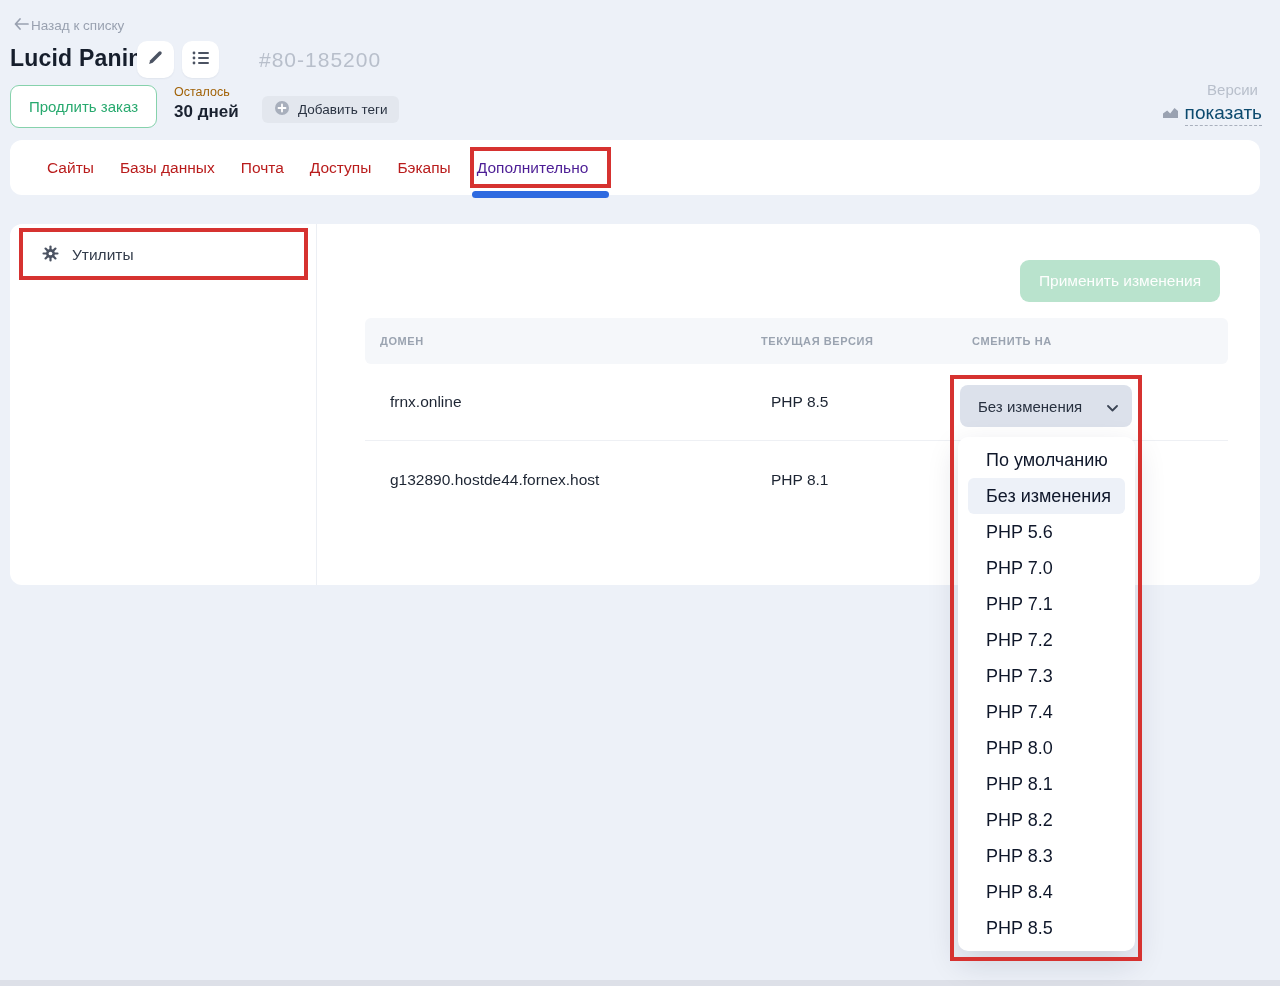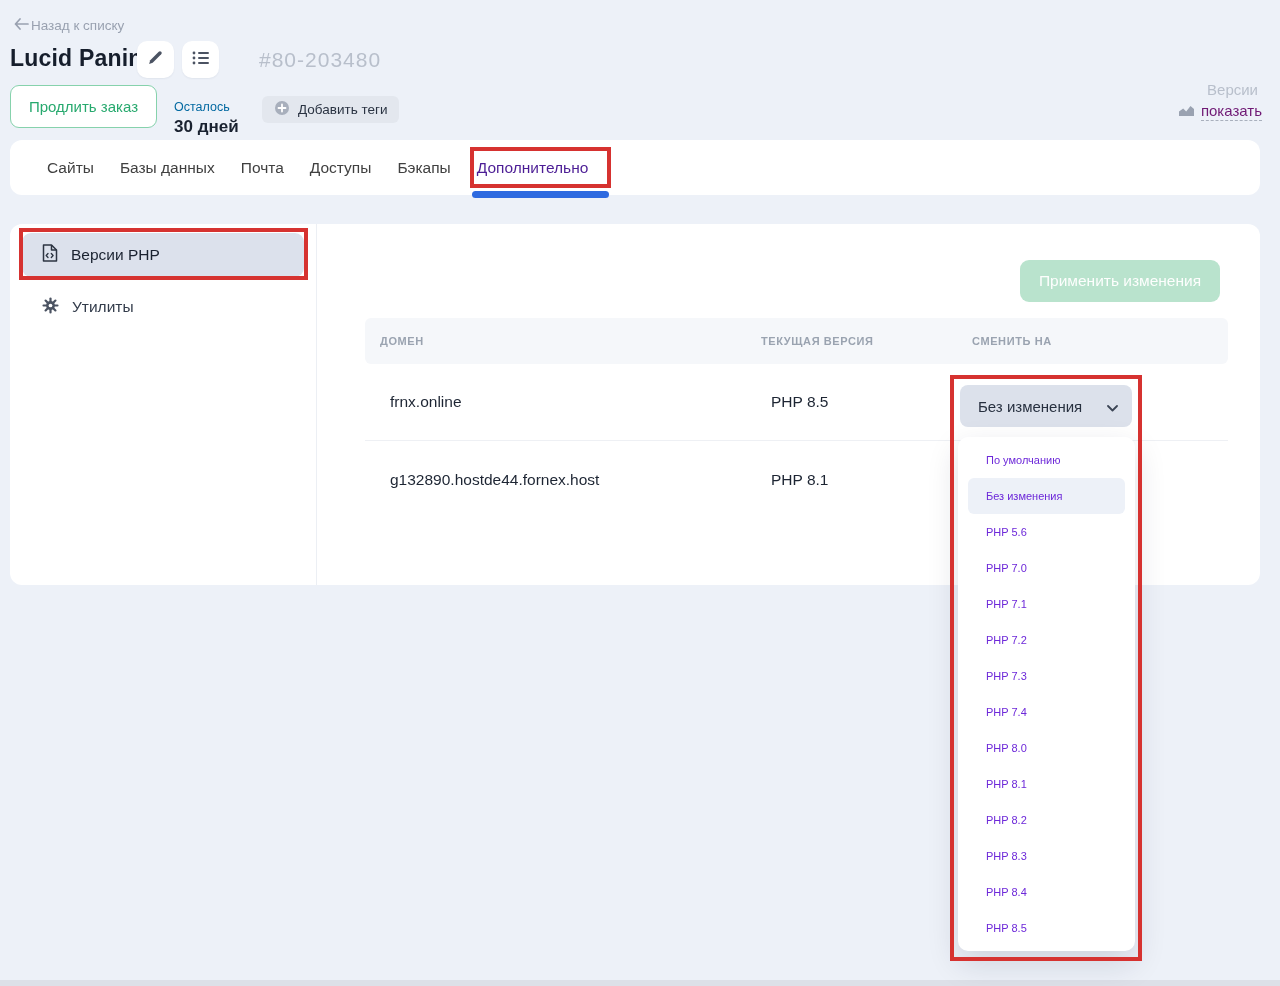--- a/index.html
+++ b/index.html
@@ -17,32 +17,32 @@
   .page-title { position:absolute; left:10px; top:45px; font-size:23px; font-weight:700; color:#161e2c; letter-spacing:.2px; }
   .icon-btn { position:absolute; width:37px; height:37px; background:#fff; border-radius:10px;
     box-shadow:0 1px 2px rgba(25,35,60,.06); display:flex; align-items:center; justify-content:center; cursor:pointer; }
   .icon-btn.edit { left:137px; top:41px; }
   .icon-btn.list { left:182px; top:41px; }
   .order-number { position:absolute; left:259px; top:48px; font-size:21px; color:#b8bfcb; letter-spacing:1px; }
   .renew-btn { position:absolute; left:10px; top:85px; width:147px; height:43px; background:#fff;
     border:1px solid #86d2ac; border-radius:9px; color:#27a96e; font-size:15px; font-weight:500;
     display:flex; align-items:center; justify-content:center; cursor:pointer; }
   .remaining { position:absolute; left:174px; top:85px; }
-  .remaining .lbl { font-size:12.5px; color:#0369a1;margin-top:15px; }
+  .remaining .lbl { font-size:12.5px; color:#a16207; }
   .remaining .val { font-size:17px; font-weight:600; color:#1a2230; margin-top:3px; }
   .add-tags { position:absolute; left:262px; top:96px; height:27px; padding:0 12px; background:#e3e7ee;
     border-radius:6px; display:flex; align-items:center; gap:8px; font-size:13.5px; color:#2a3342; cursor:pointer; }
   .resources { position:absolute; right:18px; top:81px; text-align:right; }
   .resources .lbl { font-size:15px; color:#b8bfcb; margin-right:4px; }
   .resources .show-row { margin-top:4px; display:flex; align-items:center; justify-content:flex-end; gap:6px; cursor:pointer; }
-  .resources .show-text { font-size:15px; color:#701a75; border-bottom:1px dashed #a9b0bd; padding-bottom:1px; }
+  .resources .show-text { font-size:19px; color:#0c4a6e; border-bottom:1px dashed #a9b0bd; padding-bottom:1px; }
   
   .tabbar { position:absolute; left:10px; top:140px; width:1250px; height:55px; background:#fff;
     border-radius:12px; display:flex; align-items:center; padding-left:37px; gap:26px; }
-  .tab { font-size:15.5px; color:#404040; cursor:pointer; white-space:nowrap; }
+  .tab { font-size:15.5px; color:#b91c1c; cursor:pointer; white-space:nowrap; }
   .tab.active { color:#4c1d95; font-weight:500; }
   .tab-underline { position:absolute; left:472px; top:191px; width:137px; height:7px;
     background:#2e6ae0; border-radius:3.5px; z-index:4; }
   
   .content-card { position:absolute; left:10px; top:224px; width:1250px; height:361px; background:#fff;
     border-radius:12px; display:flex; }
   .side-panel { width:307px; border-right:1px solid #eceff4; padding:9px 12px; }
   .side-item { display:flex; align-items:center; gap:13px; height:44px; padding-left:20px;
     border-radius:9px; font-size:15.5px; color:#333c4b; cursor:pointer; }
   .side-item.active { background:#dce1ec; color:#1a2230; font-weight:500; margin-bottom:8px; }
@@ -57,22 +57,22 @@
   .tbl-row { display:grid; grid-template-columns:381px 211px 1fr; align-items:center; height:77px; padding-left:25px; }
   .tbl-row.divided { border-bottom:1px solid #eef0f4; }
   .cell-domain { font-size:15.5px; color:#1d2533; }
   .cell-version { font-size:15.5px; color:#1d2533; }
   
   .select-btn { position:absolute; left:960px; top:385px; width:172px; height:42px; background:#dce1eb;
     border-radius:8px; display:flex; align-items:center; justify-content:space-between;
     padding:0 14px 0 18px; font-size:15px; color:#27303f; cursor:pointer; z-index:15; }
   .dropdown { position:absolute; left:958px; top:437px; width:177px; background:#fff; border-radius:10px;
     box-shadow:0 12px 32px rgba(20,30,60,.14); padding:5px 0; z-index:20; }
-  .dd-item { height:36px; display:flex; align-items:center; padding-left:28px; font-size:11px;
-    color:#6d28d9; cursor:pointer; }
+  .dd-item { height:36px; display:flex; align-items:center; padding-left:28px; font-size:18px;
+    color:#0f172a; cursor:pointer; }
   .dd-item.highlighted { background:#edf1f8; border-radius:6px; margin:0 10px; padding-left:18px; }
   
   .anno { position:absolute; border:4px solid #d63230; z-index:30; pointer-events:none; }
   .anno-tab { left:470px; top:147px; width:141px; height:41px; }
   .anno-side { left:19px; top:228px; width:289px; height:52px; }
   .anno-dd { left:950px; top:375px; width:192px; height:586px; }
   
   .bottom-strip { position:absolute; left:0; bottom:0; width:100%; height:6px; background:#dde0e8; }
 </style>
 </head>
@@ -96,21 +96,21 @@
   <span><svg width="18" height="16" viewBox="0 0 18 16">
         <circle cx="2" cy="3" r="1.4" fill="#4b5362"></circle>
         <rect x="6" y="1.9" width="11" height="2.2" rx="1.1" fill="#4b5362"></rect>
         <circle cx="2" cy="8" r="1.4" fill="#4b5362"></circle>
         <rect x="6" y="6.9" width="11" height="2.2" rx="1.1" fill="#4b5362"></rect>
         <circle cx="2" cy="13" r="1.4" fill="#4b5362"></circle>
         <rect x="6" y="11.9" width="11" height="2.2" rx="1.1" fill="#4b5362"></rect>
       </svg></span>
 </div>
 
-<div class="order-number">#80-203480</div>
+<div class="order-number">#80-185200</div>
 
 <button class="renew-btn">Продлить заказ</button>
 
 <div class="remaining">
   <div class="lbl">Осталось</div>
   <div class="val">30 дней</div>
 </div>
 
 <div class="add-tags">
   <span><svg width="16" height="16" viewBox="0 0 16 16">
@@ -135,28 +135,20 @@
   <div class="tab">Базы данных</div>
   <div class="tab">Почта</div>
   <div class="tab">Доступы</div>
   <div class="tab">Бэкапы</div>
   <div class="tab active">Дополнительно</div>
 </div>
 <div class="tab-underline"></div>
 
 <div class="content-card">
   <div class="side-panel">
-    <div class="side-item active">
-      <span><svg width="16" height="18" viewBox="0 0 16 18">
-            <path d="M1.5 1h8l5 5v11h-13z" fill="none" stroke="#2c3442" stroke-width="1.5" stroke-linejoin="round"></path>
-            <path d="M9.5 1v5h5" fill="none" stroke="#2c3442" stroke-width="1.5" stroke-linejoin="round"></path>
-            <path d="M6 9.5 L4.2 11.5 L6 13.5 M9.3 9.5 L11.1 11.5 L9.3 13.5" stroke="#2c3442" stroke-width="1.3" fill="none" stroke-linecap="round" stroke-linejoin="round"></path>
-          </svg></span>
-      <span>Версии PHP</span>
-    </div>
     <div class="side-item">
       <span><svg width="17" height="17" viewBox="0 0 20 20">
             <g fill="#4b5362">
               <rect x="8.7" y="0.5" width="2.6" height="19" rx="1.3"></rect>
               <rect x="8.7" y="0.5" width="2.6" height="19" rx="1.3" transform="rotate(45 10 10)"></rect>
               <rect x="8.7" y="0.5" width="2.6" height="19" rx="1.3" transform="rotate(90 10 10)"></rect>
               <rect x="8.7" y="0.5" width="2.6" height="19" rx="1.3" transform="rotate(135 10 10)"></rect>
               <circle cx="10" cy="10" r="5.2"></circle>
             </g>
             <circle cx="10" cy="10" r="2.2" fill="#fff"></circle>

